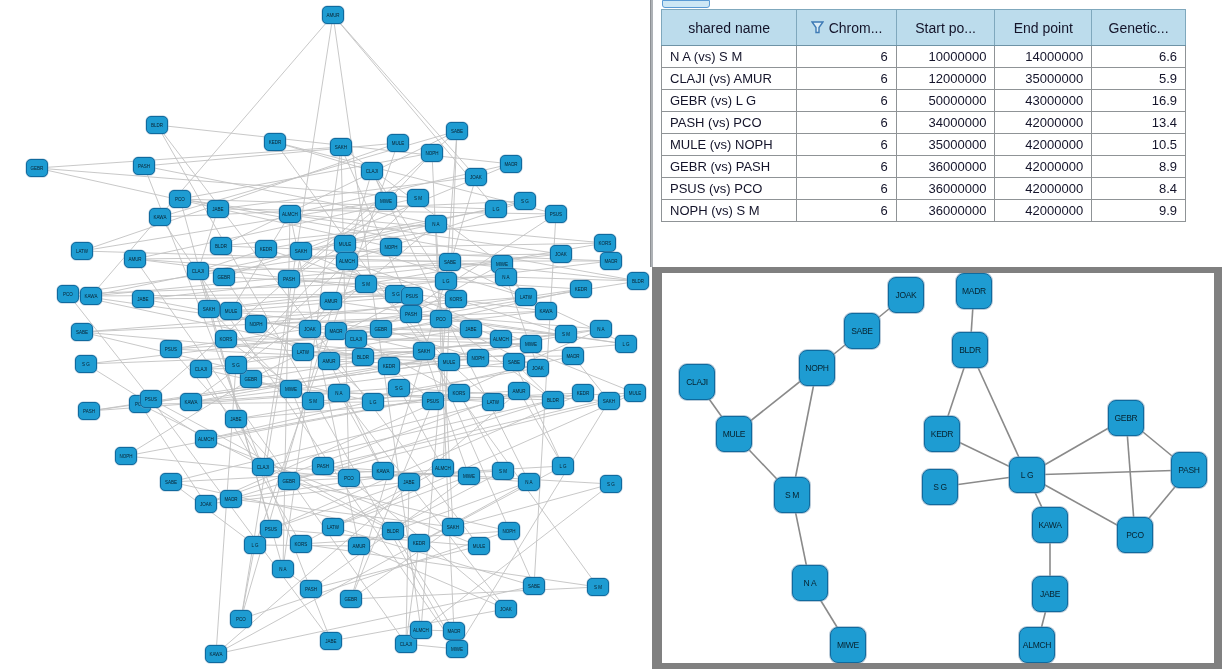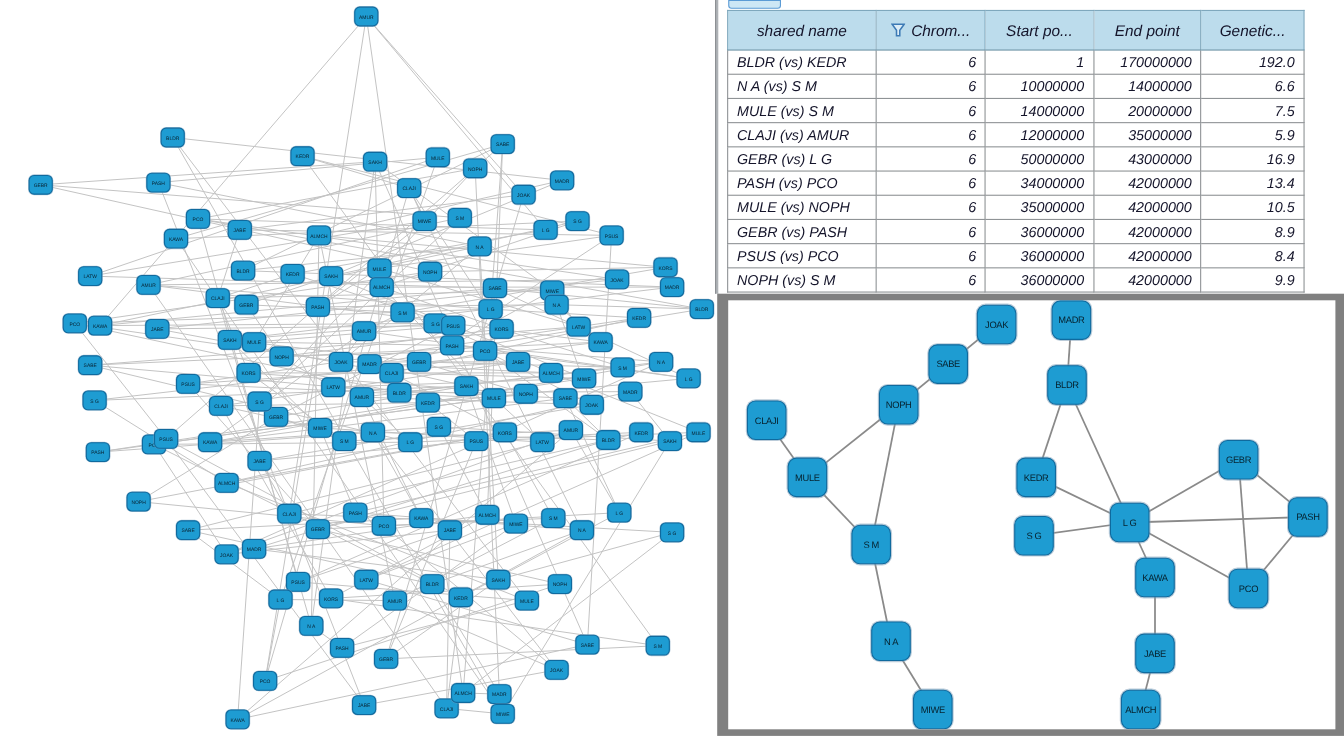--- a/index.html
+++ b/index.html
@@ -12,21 +12,21 @@
   .lnode{position:absolute;width:22px;height:18px;border-radius:5px;
          background:#1e9cd2;border:1.5px solid #0f6a9e;box-sizing:border-box;
          display:flex;align-items:center;justify-content:center;
          font-size:4.5px;color:#08202e;overflow:hidden;box-shadow:0 0 0 0.5px rgba(120,160,190,.6);}
 
   
   #v-splitter{position:absolute;left:650px;top:0;width:3px;height:267px;background:#aeb2b6;
               border-left:1px solid #8d9094;}
 
   
-  #table-panel{position:absolute;left:653px;top:0;width:533px;height:267px;background:#fff;font-style:italic;}
+  #table-panel{position:absolute;left:653px;top:0;width:533px;height:267px;background:#fff;}
   #tab-fragment{position:absolute;left:9px;top:0;width:48px;height:8px;background:#cde7f5;
                 border:1px solid #5b9bd5;border-radius:0 0 3px 3px;box-sizing:border-box;}
   #attr-table{position:absolute;left:8px;top:9px;border-collapse:collapse;table-layout:fixed;
               font-size:13px;color:#14142a;}
   #attr-table th,#attr-table td{border:1px solid #8f9396;box-sizing:border-box;
               overflow:hidden;white-space:nowrap;padding:0 8px;}
   #attr-table th{background:#bcdcec;height:36px;font-weight:400;font-size:14px;
               border-color:#7fa8bd;border-bottom-color:#6e93a6;text-align:center;}
   #attr-table td{height:22px;background:#fff;}
   #attr-table td.c0{text-align:left;}
@@ -751,39 +751,25 @@
             <th style="width: 103px;"><svg width="13" height="13" class="funnel">
                 <path d="M1 1 L12 1 L8 6.5 L8 11.5 L5 11.5 L5 6.5 Z" fill="#dcedf7" stroke="#3d7ab5" stroke-width="1.4"></path>
               </svg><span>Chrom...</span></th>
             <th style="width: 105px;"><span>Start po...</span></th>
             <th style="width: 103px;"><span>End point</span></th>
             <th style="width: 99px;"><span>Genetic...</span></th>
           </tr>
         </thead>
       <tbody id="attr-body">
           <tr>
-            <td class="c0">BLDR (vs) KEDR</td>
-            <td class="c1">6</td>
-            <td class="c2">1</td>
-            <td class="c3">170000000</td>
-            <td class="c4">192.0</td>
-          </tr>
-          <tr>
             <td class="c0">N A (vs) S M</td>
             <td class="c1">6</td>
             <td class="c2">10000000</td>
             <td class="c3">14000000</td>
             <td class="c4">6.6</td>
-          </tr>
-          <tr>
-            <td class="c0">MULE (vs) S M</td>
-            <td class="c1">6</td>
-            <td class="c2">14000000</td>
-            <td class="c3">20000000</td>
-            <td class="c4">7.5</td>
           </tr>
           <tr>
             <td class="c0">CLAJI (vs) AMUR</td>
             <td class="c1">6</td>
             <td class="c2">12000000</td>
             <td class="c3">35000000</td>
             <td class="c4">5.9</td>
           </tr>
           <tr>
             <td class="c0">GEBR (vs) L G</td>

